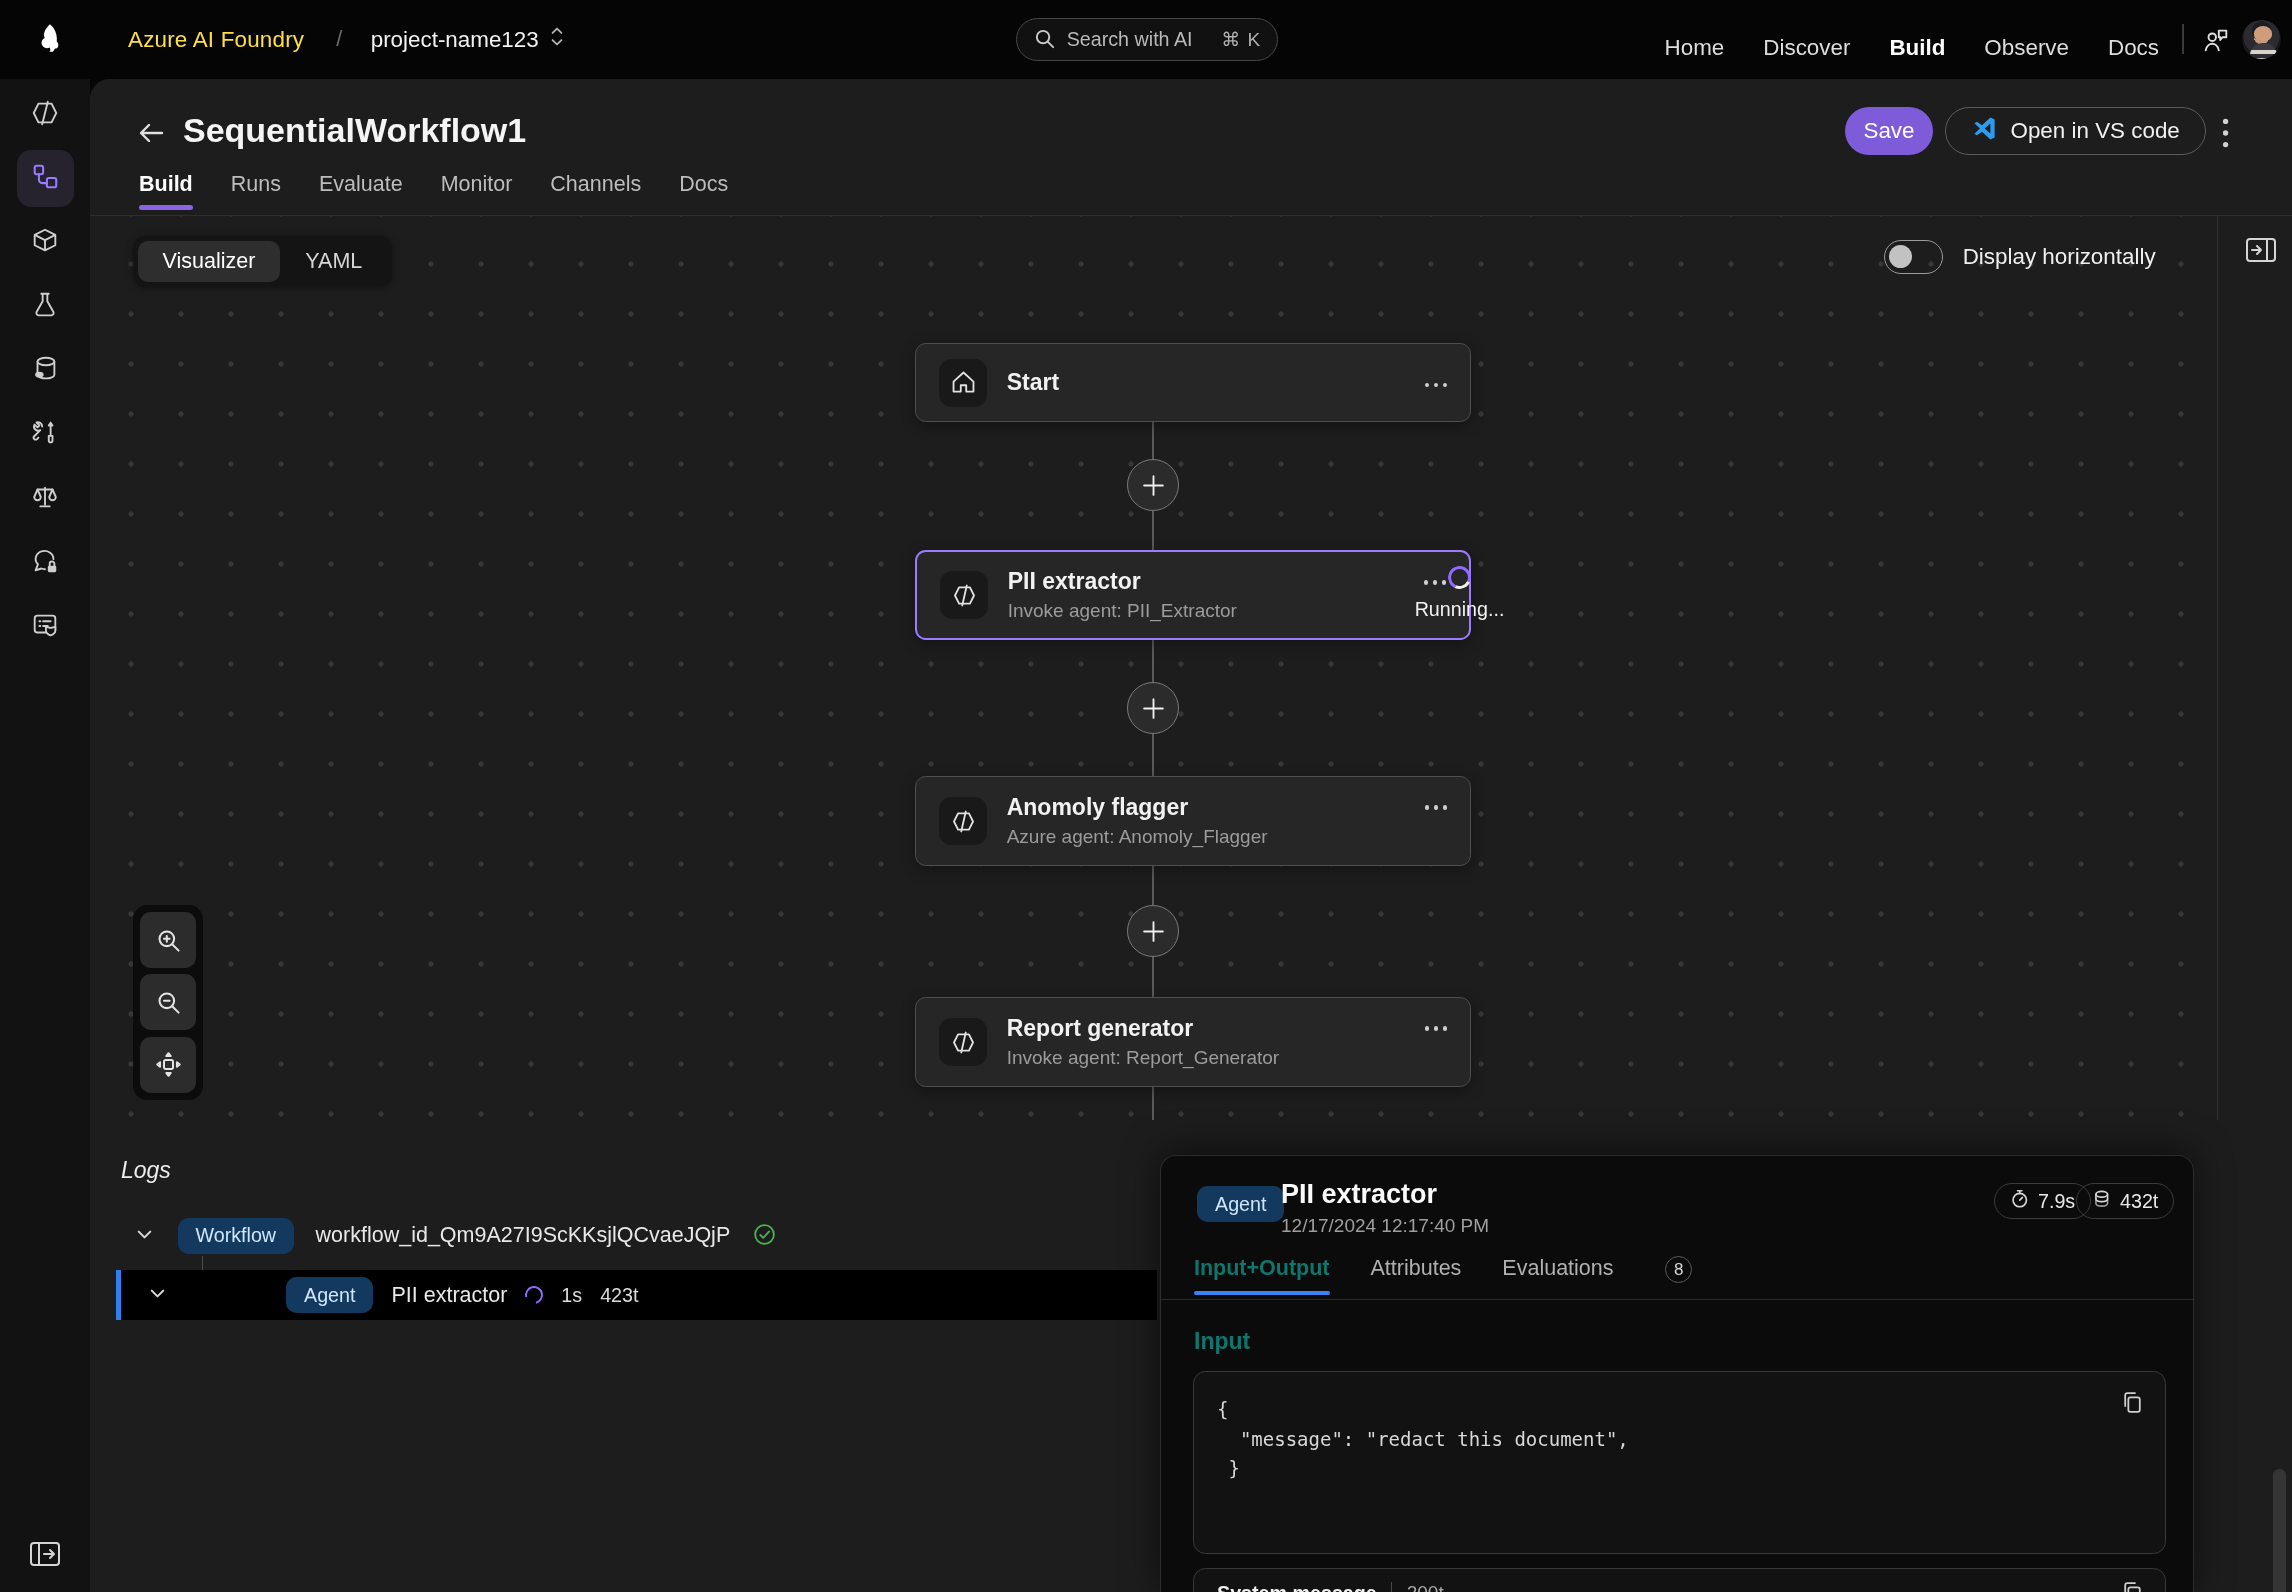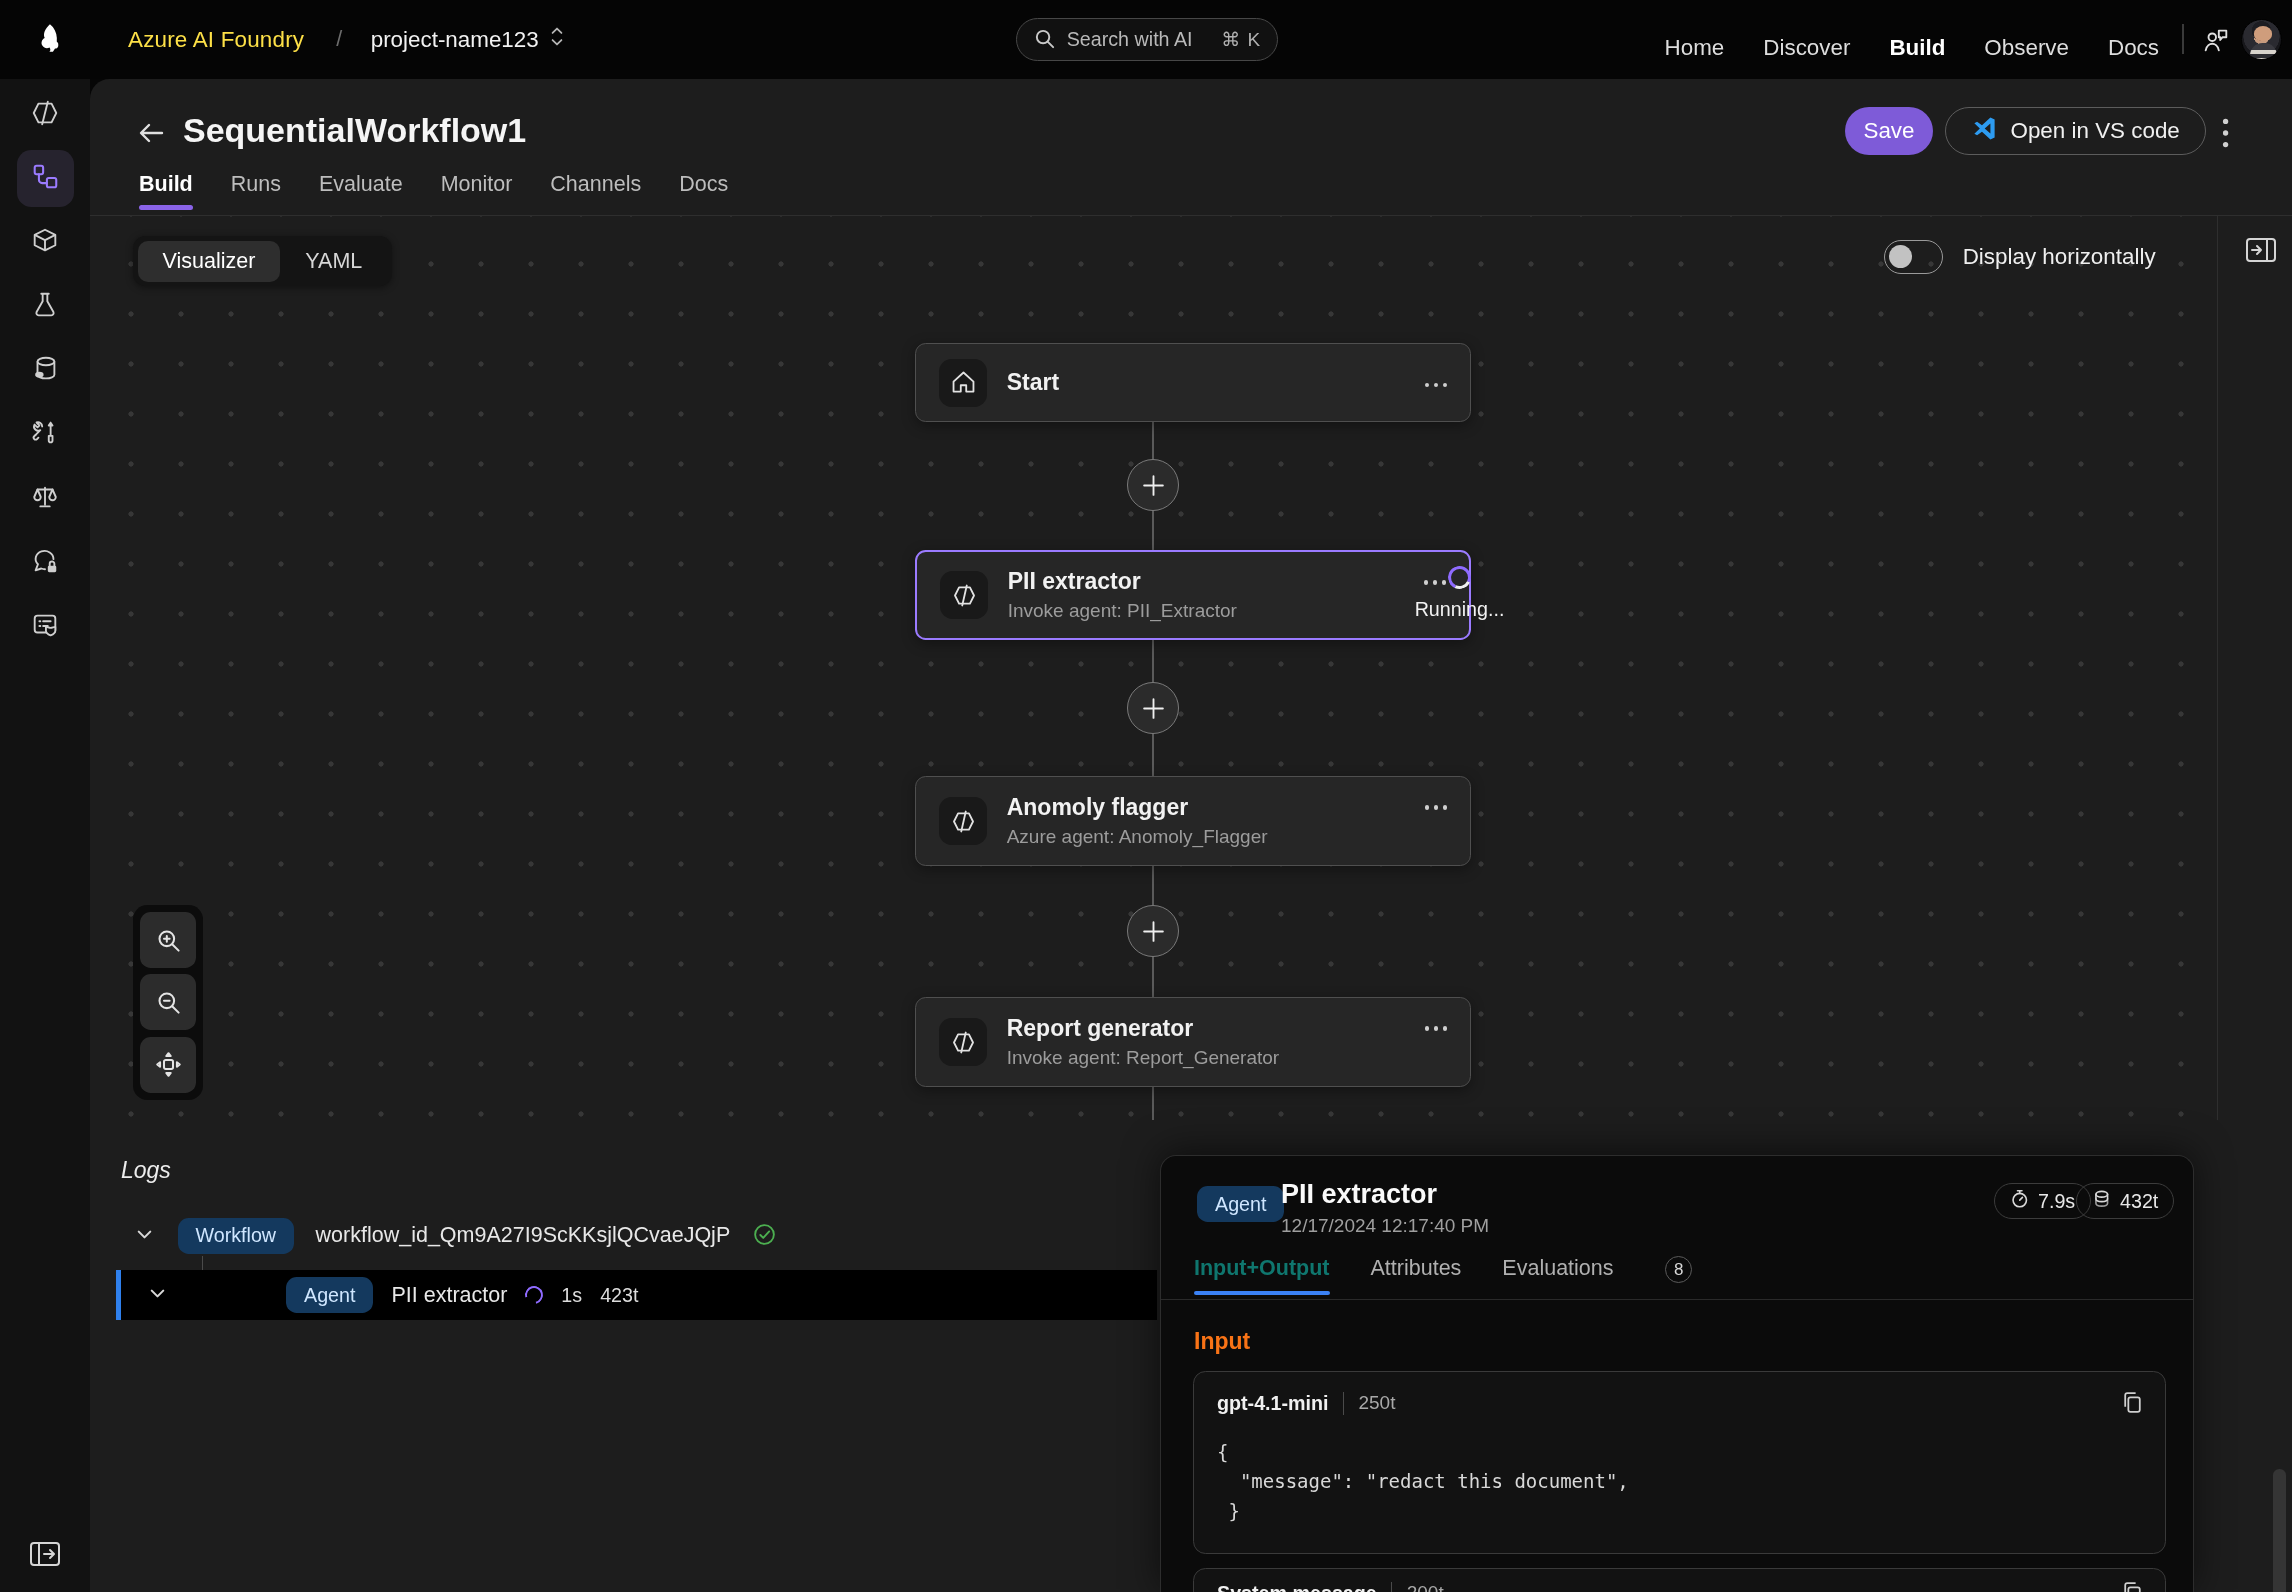--- a/index.html
+++ b/index.html
@@ -122,21 +122,21 @@
   .stat-pill { position:absolute; top:27px; height:36px; border:1.3px solid #3c3c3c; border-radius:18px;
                display:flex; align-items:center; gap:7.2px; padding:0 14.3px; font-size:19.7px; color:#e8e8e8; }
   .pill-time { left:833px; } .pill-tokens { left:915px; }
   .dp-tabs { position:absolute; left:33px; top:100px; display:flex; gap:41px; align-items:center; }
   .dp-tab { font-size:21.5px; color:#b0b0b0; padding-bottom:14.3px; position:relative; cursor:pointer; }
   .dp-tab.active { color:#0f766e; font-weight:bold; }
   .dp-tab.active::after { content:""; position:absolute; left:0; right:0; bottom:0; height:4.5px; border-radius:2.7px; background:#3B82F6; }
   .eval-badge { width:27px; height:27px; border:1.3px solid #5a5a5a; border-radius:50%; font-size:17px; color:#d8d8d8;
                 display:flex; align-items:center; justify-content:center; margin:0 0 12.5px 10.7px; }
   .dp-divider { position:absolute; left:0; top:143px; width:100%; height:0.9px; background:#2a2a2a; }
-  .dp-input-h { position:absolute; left:33px; top:172px; font-size:23px; font-weight:bold; color:#f97316; }
+  .dp-input-h { position:absolute; left:33px; top:172px; font-size:23px; font-weight:bold; color:#0f766e; }
   .io-card { position:absolute; left:32px; width:973px; background:#121212; border:1.3px solid #3a3a3a; border-radius:12.5px; }
   .io-card1 { top:215px; height:183px; }
   .io-card2 { top:412px; height:179px; }
   .io-head { display:flex; align-items:center; gap:14.3px; padding:19.7px 21.5px 0 23px; }
   .io-model { font-size:19.7px; font-weight:bold; color:#f0f0f0; }
   .io-sep { width:1.3px; height:23px; background:#4a4a4a; }
   .io-tokens { font-size:19px; color:#a8a8a8; }
   .copy-btn { position:absolute; right:19.7px; top:18px; cursor:pointer; }
   .io-code { margin:23px 0 0 23px; font-family:"DejaVu Sans Mono", monospace; font-size:19px; line-height:29.6px; color:#d8d8d8; white-space:pre; }
 
@@ -489,25 +489,20 @@
       <span class="dp-tab active">Input+Output</span>
       <span class="dp-tab">Attributes</span>
       <span class="dp-tab">Evaluations</span>
       <span class="eval-badge">8</span>
     </div>
     <div class="dp-divider"></div>
 
     <div class="dp-input-h">Input</div>
 
     <div class="io-card io-card1">
-      <div class="io-head">
-        <span class="io-model">gpt-4.1-mini</span>
-        <span class="io-sep"></span>
-        <span class="io-tokens">250t</span>
-      </div>
       <div class="copy-btn">
         <svg width="25" height="25" viewBox="0 0 24 24" fill="none" stroke="#cfcfcf" stroke-width="1.7" stroke-linejoin="round">
             <rect x="8" y="7" width="11" height="14" rx="2"></rect>
             <path d="M5 16V5a2 2 0 0 1 2-2h8"></path>
           </svg>
       </div>
       <div class="io-code">{
   "message": "redact this document",
  }</div>
     </div>

